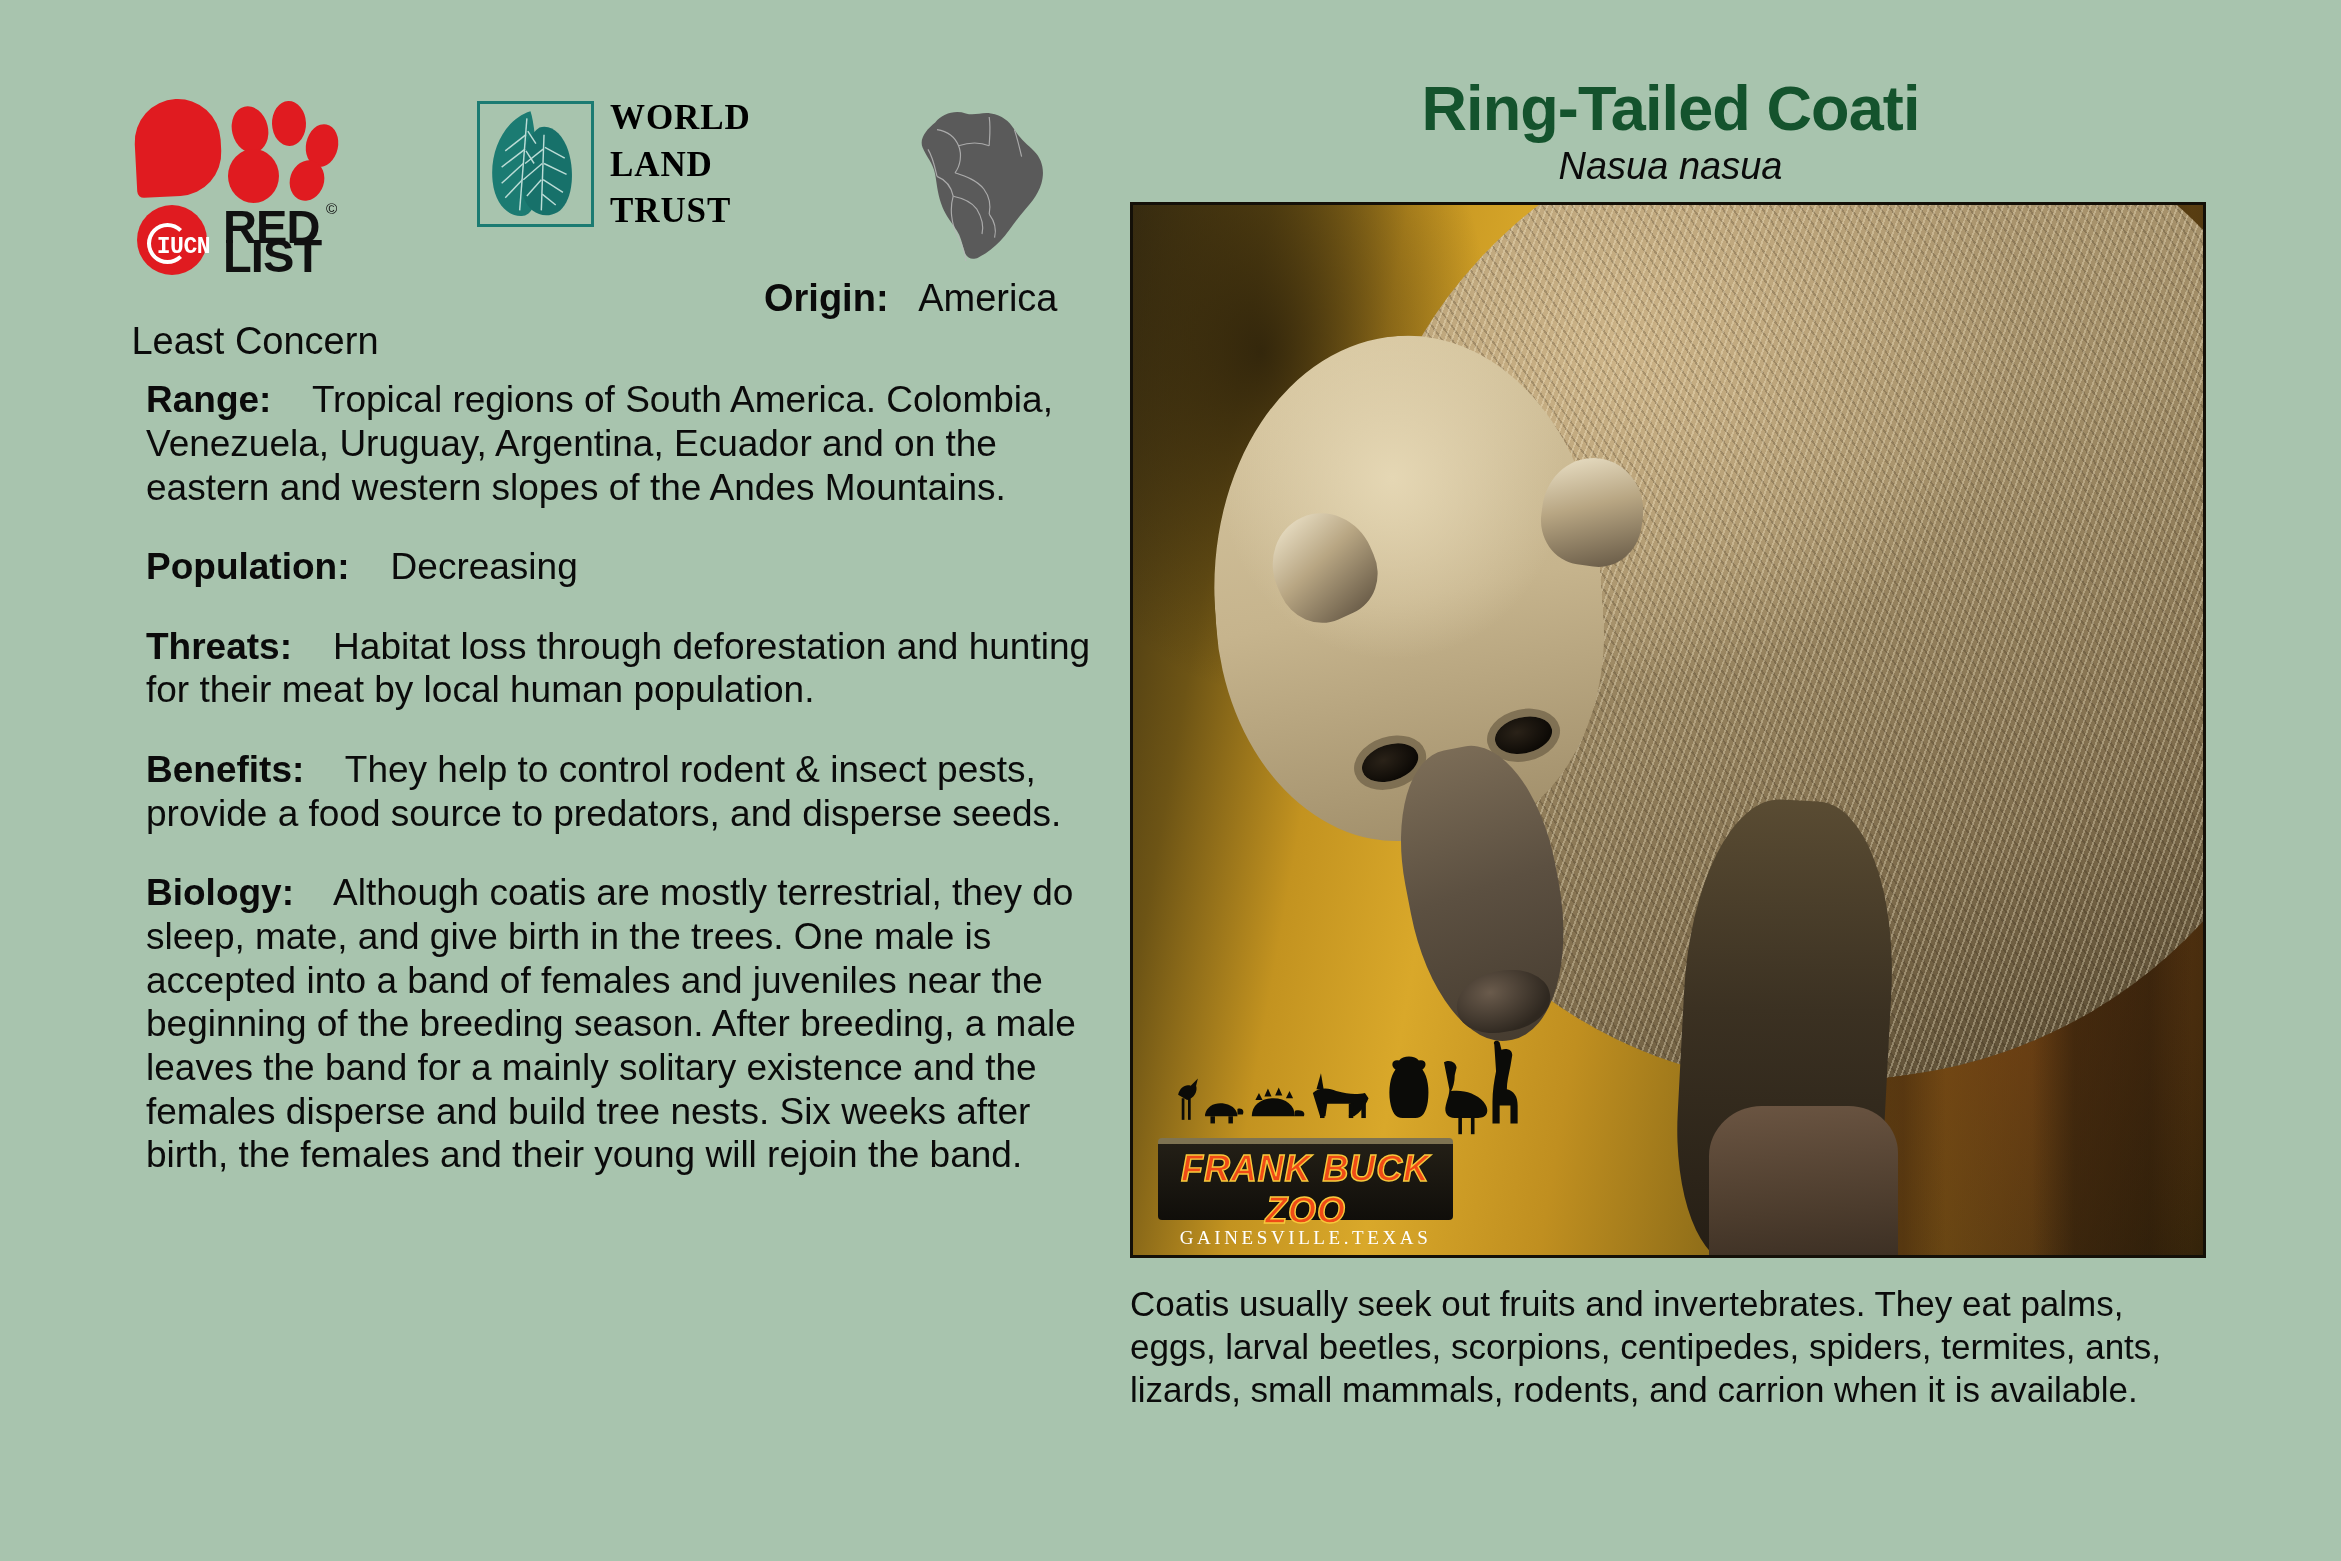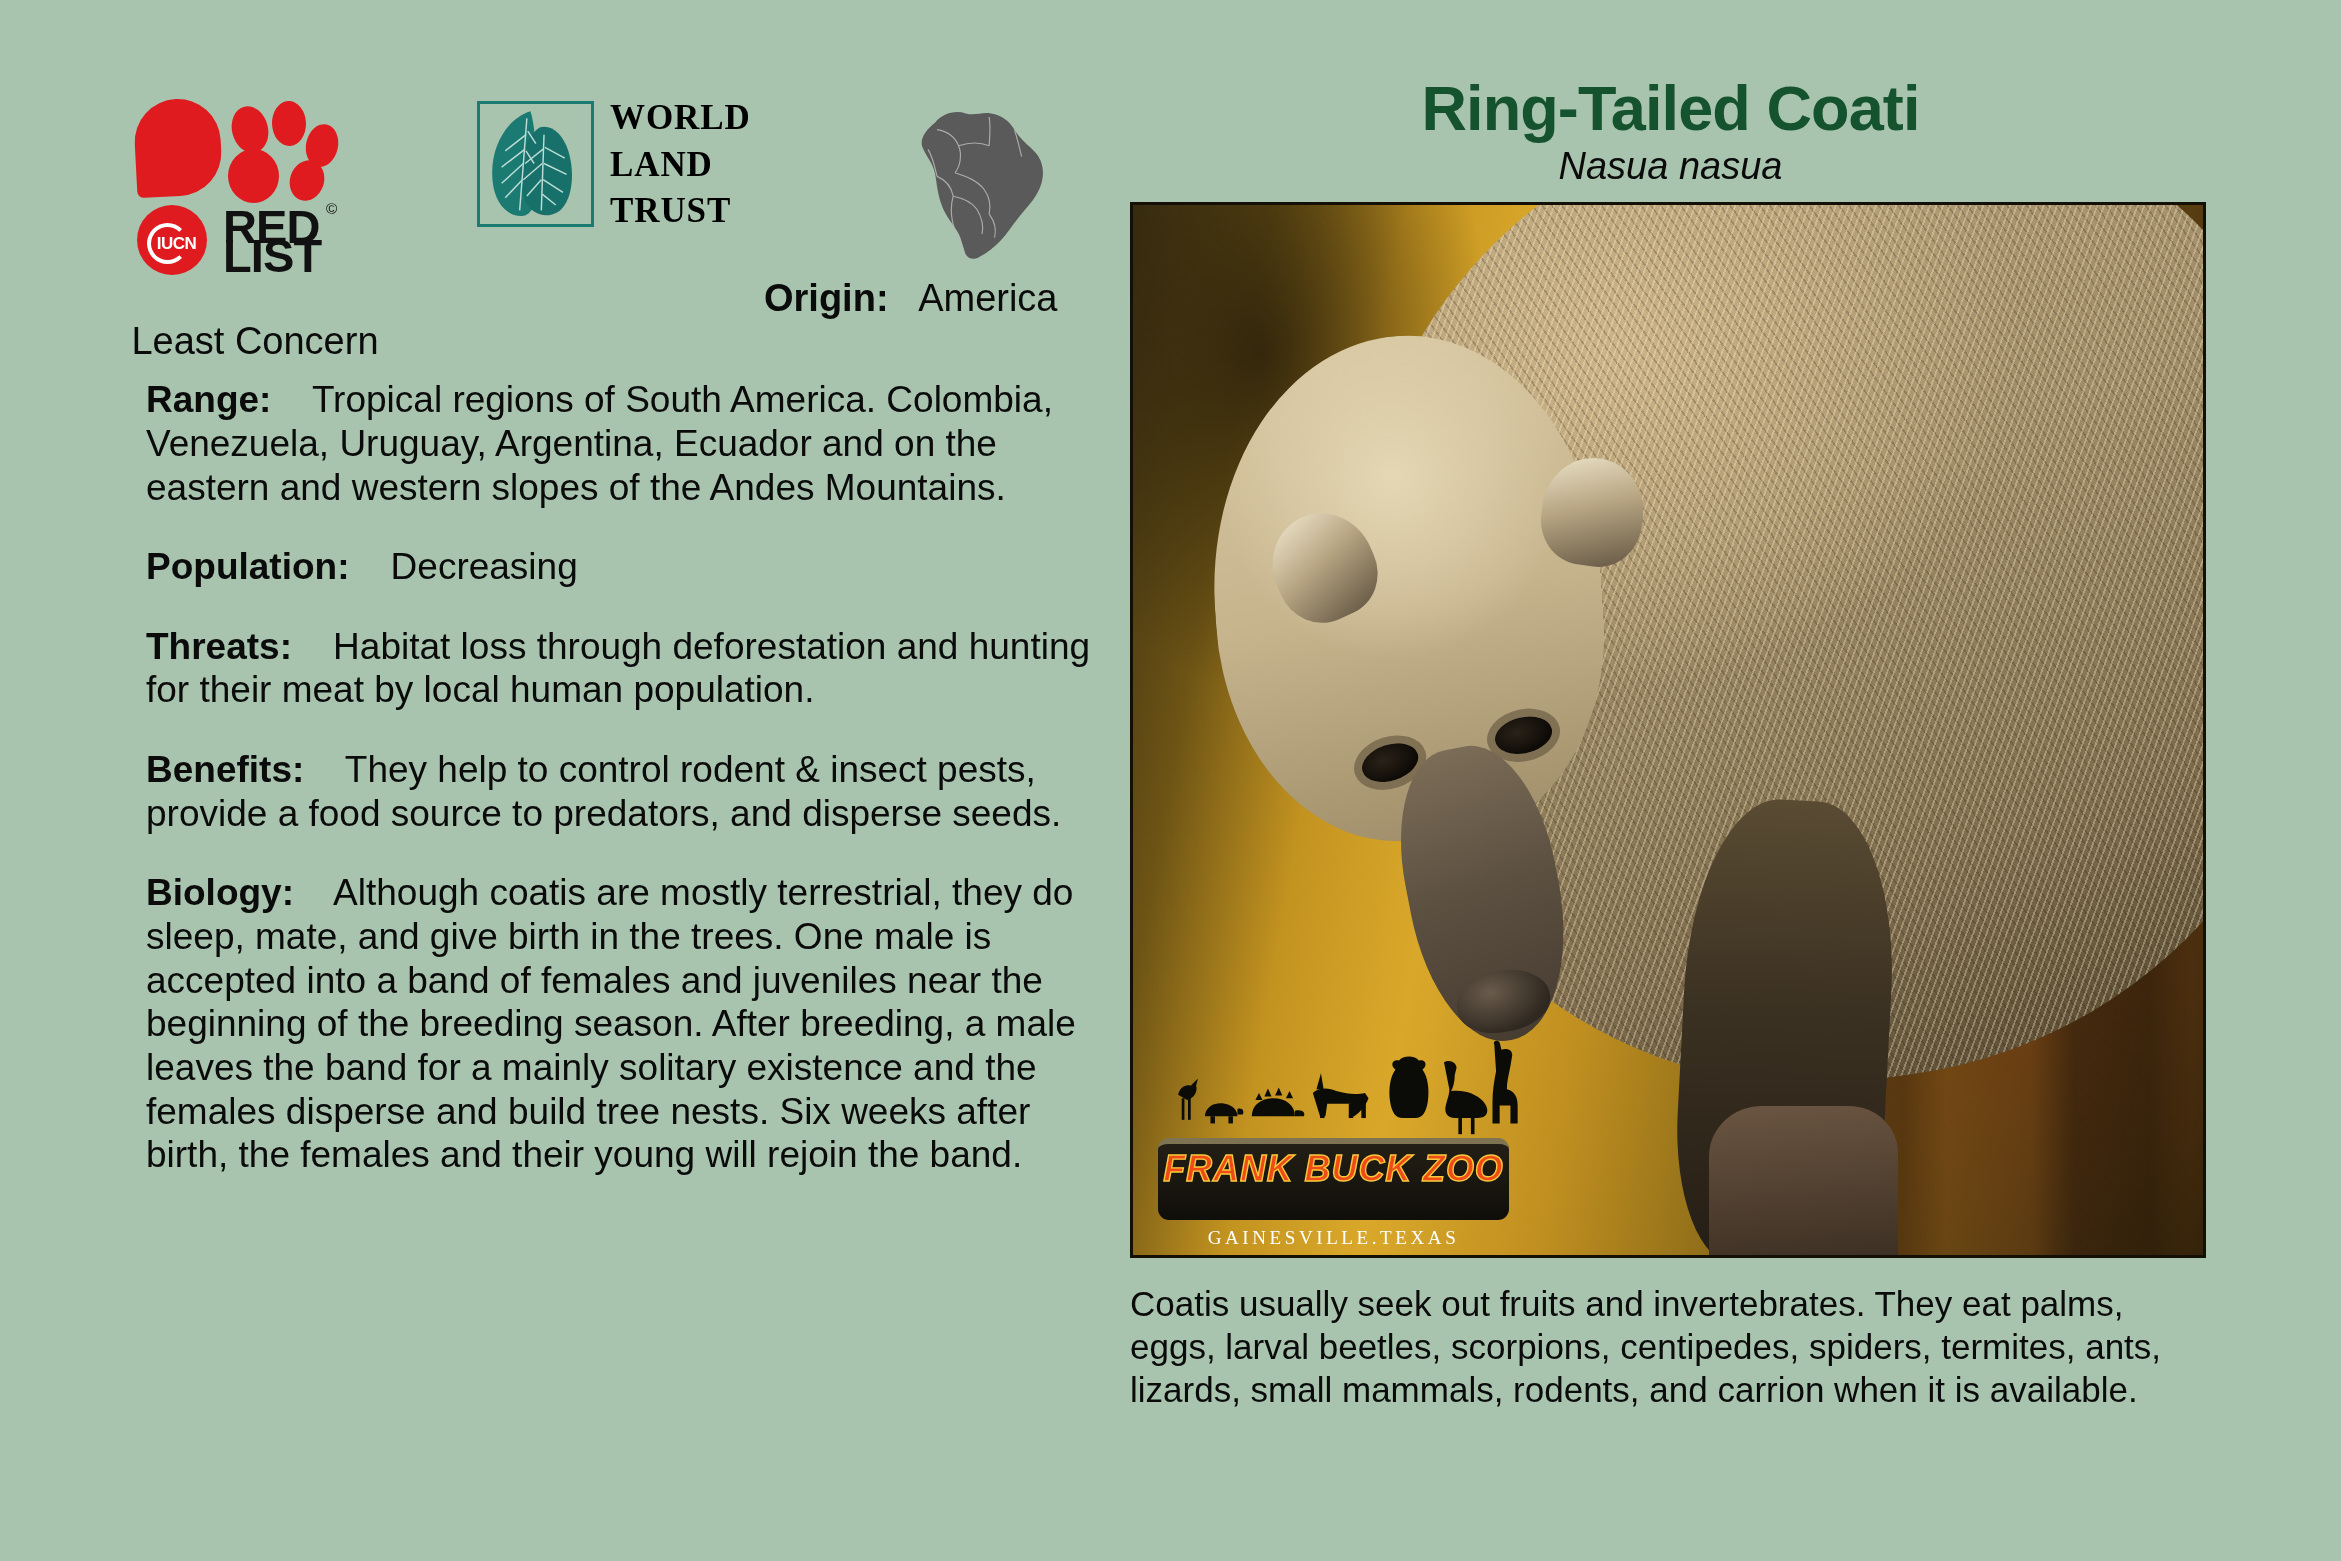--- a/index.html
+++ b/index.html
@@ -64,24 +64,24 @@
     width: 41px; height: 41px;
     border: 4.5px solid #ffffff;
     border-radius: 50%;
     border-right-color: transparent;
     box-sizing: border-box;
   }
   #iucn-text {
     position: absolute;
     left: 20px; top: 29px;
     color: #ffffff;
-    font-size: 17px;
+    font-size: 23px;
     font-weight: bold;
     letter-spacing: -0.5px;
-    font-family: Liberation Sans, sans-serif;
+    font-family: Liberation Mono, monospace;
   }
   .rl-word {
     position: absolute;
     left: 88px;
     color: #111111;
     font-weight: bold;
     font-size: 47px;
     letter-spacing: -0.9px;
     line-height: 0.92;
     font-family: "Liberation Sans", sans-serif;
@@ -316,25 +316,25 @@
     bottom: 45px;
     width: 369px;
     height: 171px;
   }
   #fbz-animals {
     position: relative;
     height: 99px;
   }
   #fbz-plaque {
     position: relative;
-    width: 351px;
+    width: 295px;
     height: 76px;
     background: linear-gradient(180deg, #231f16 0%, #100e0a 100%);
     border-top: 6.3px solid #7e7352;
-    border-radius: 11px;
+    border-radius: 4px;
   }
   #fbz-name {
     position: absolute;
     left: 0; right: 0;
     top: 3.6px;
     text-align: center;
     font-size: 36px;
     font-weight: bold;
     font-style: italic;
     letter-spacing: 0.9px;

